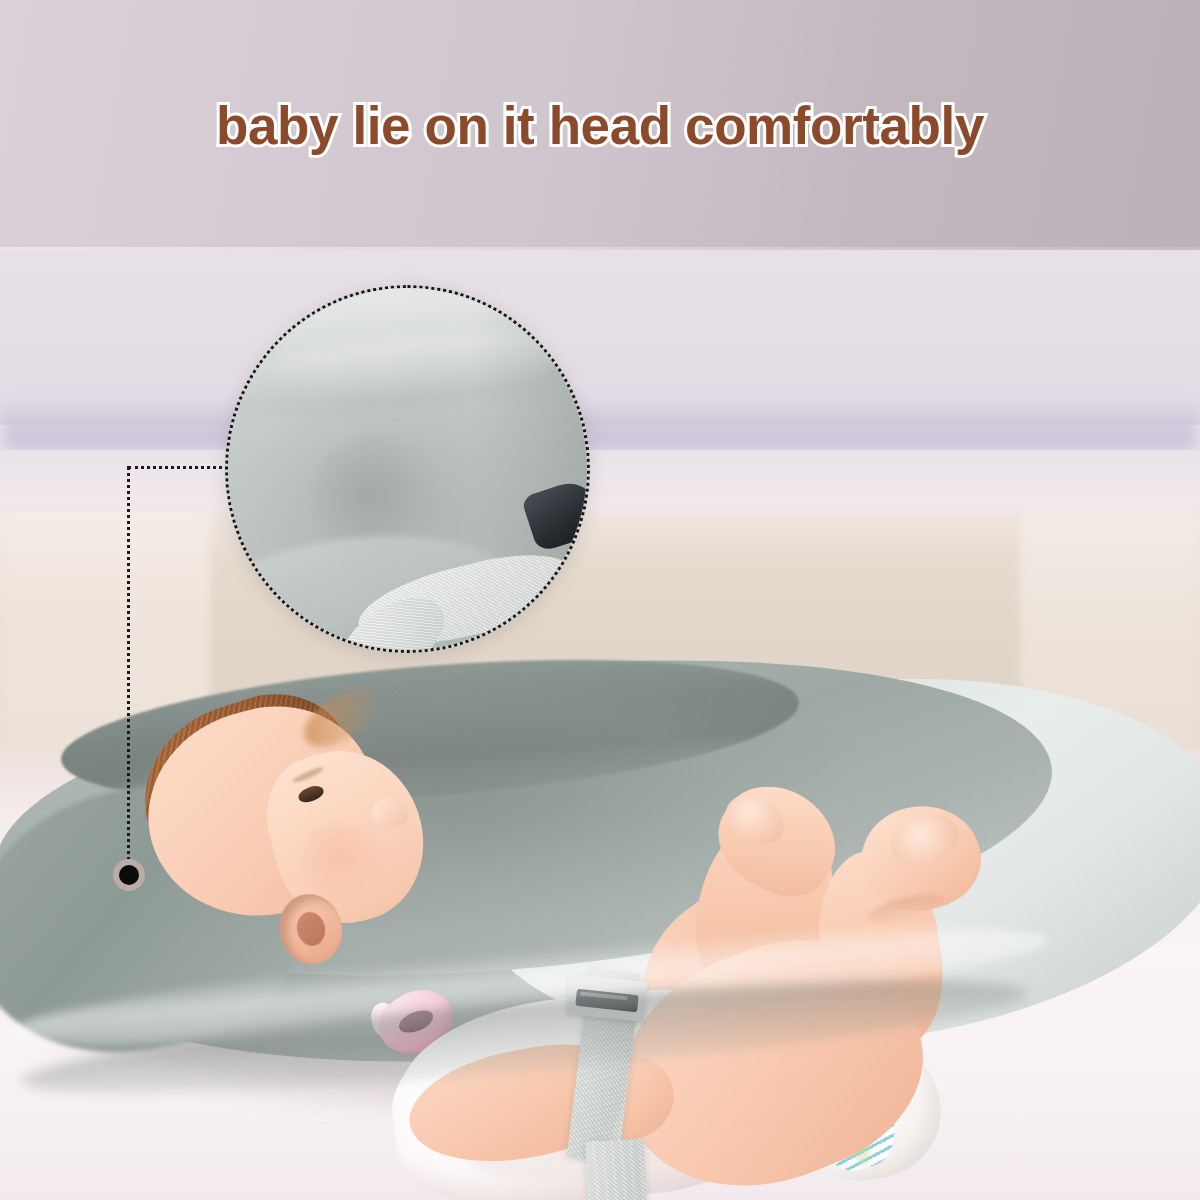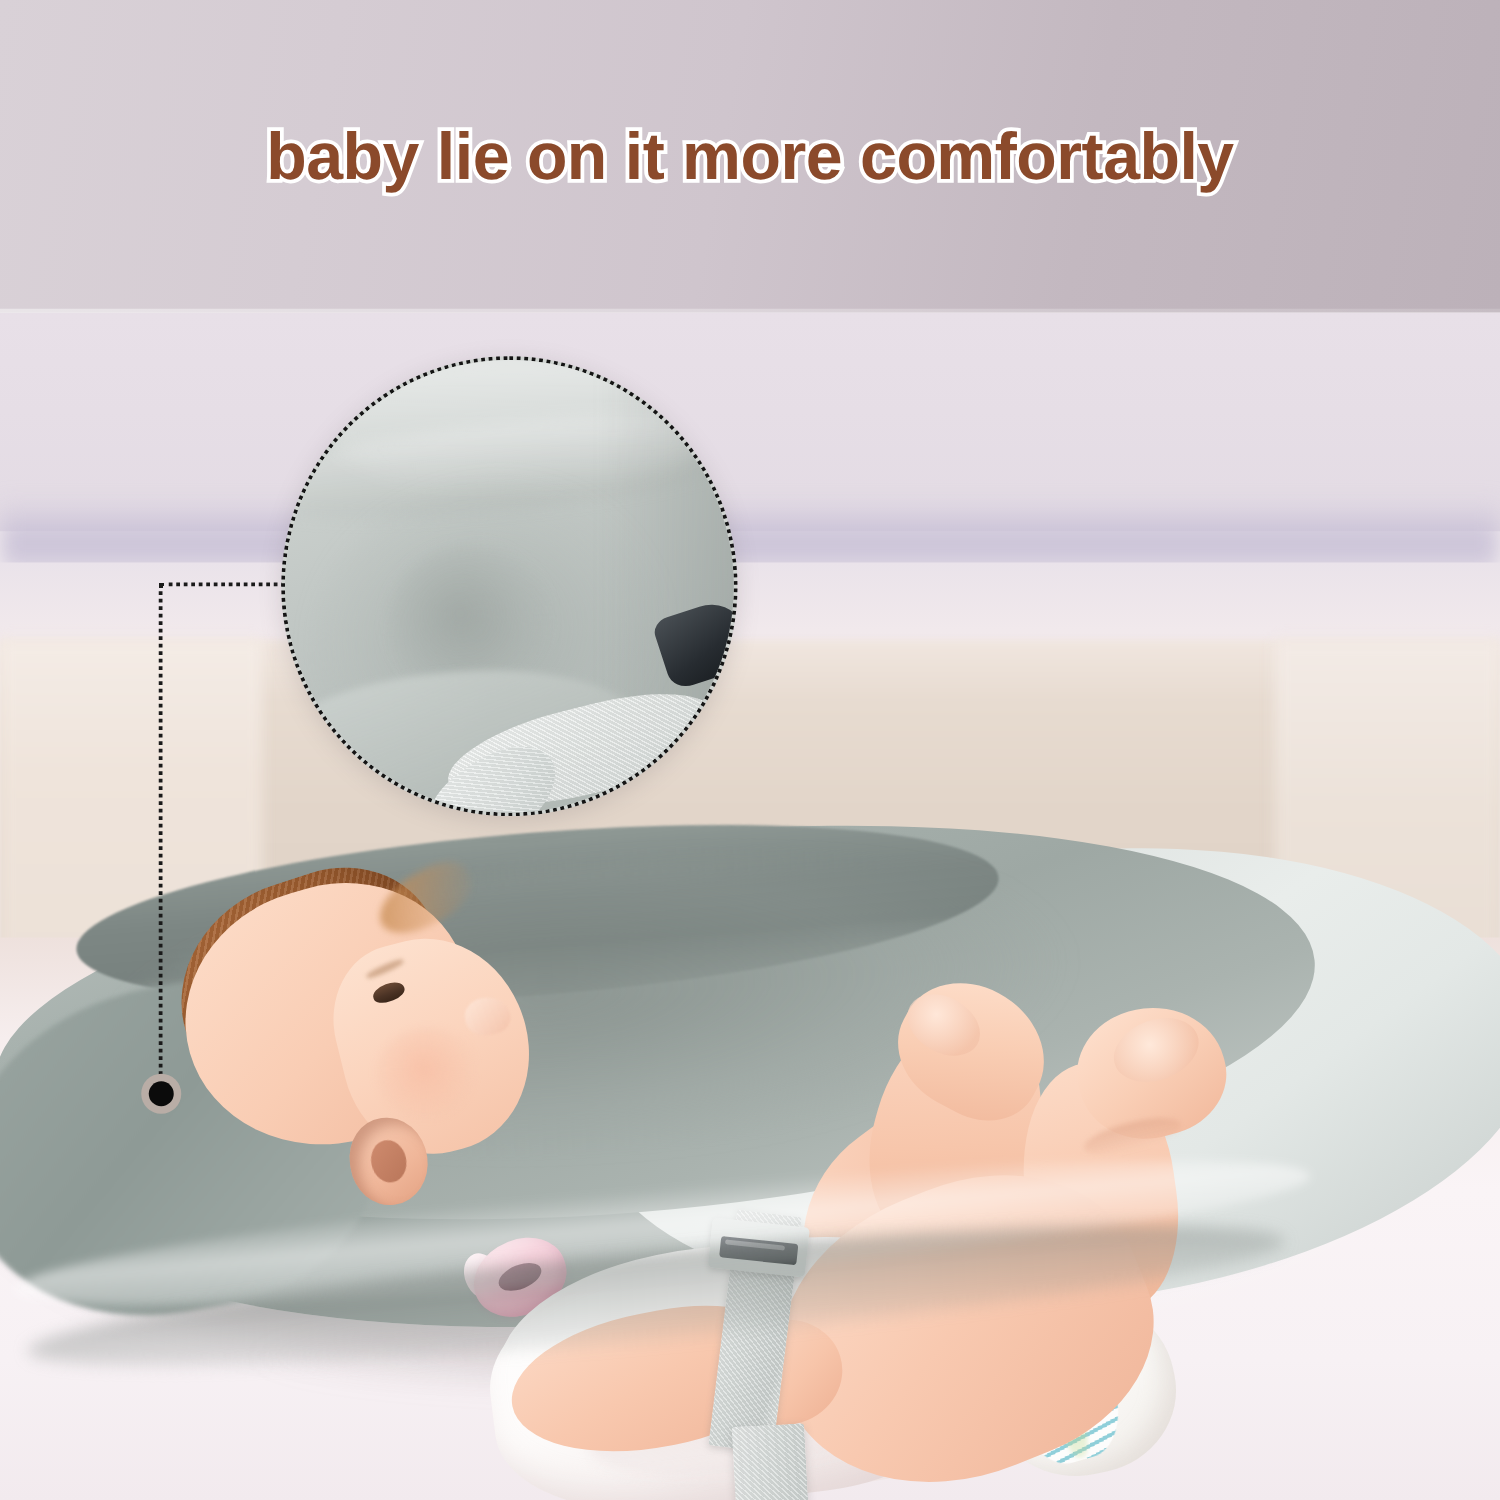--- a/index.html
+++ b/index.html
@@ -561,16 +561,16 @@
 
   <div id="callout">
     <div id="callout-line-h"></div>
     <div id="callout-line-v"></div>
     <div id="callout-anchor">
       <div id="callout-anchor-dot"></div>
     </div>
   </div>
 
   <div id="headline-banner">
-    <div class="headline-line">baby lie on it more comfortably</div>
+    <div class="headline-line">baby lie on it head comfortably</div>
   </div>
 
 </div>
 
 </body></html>

